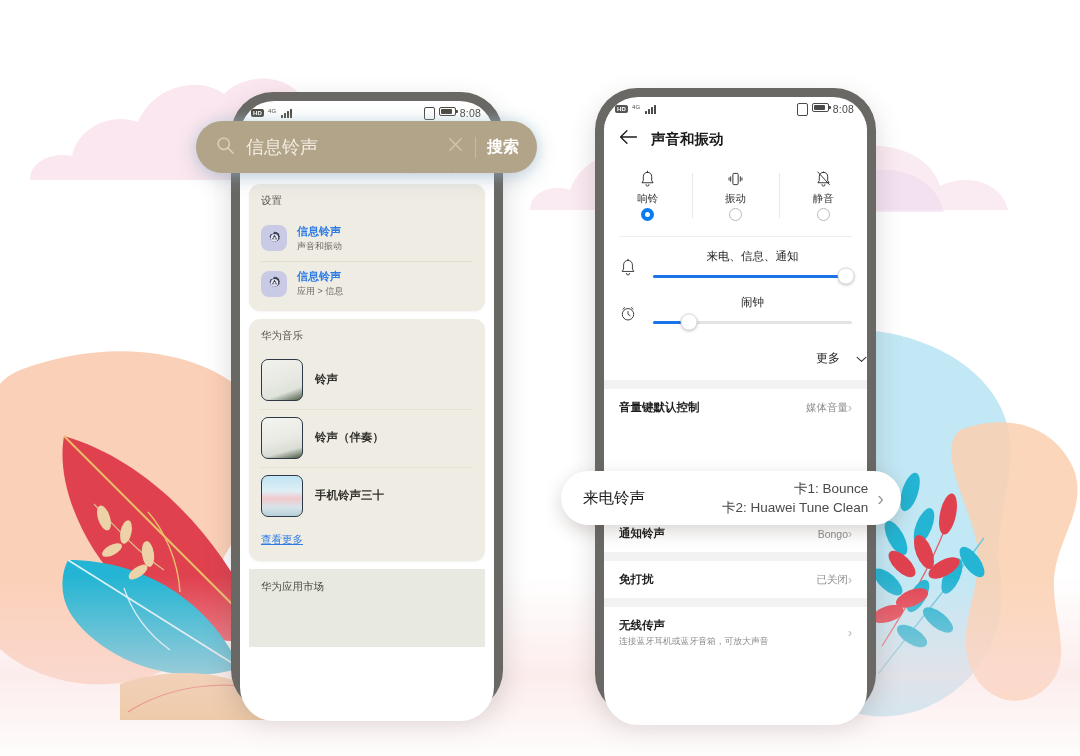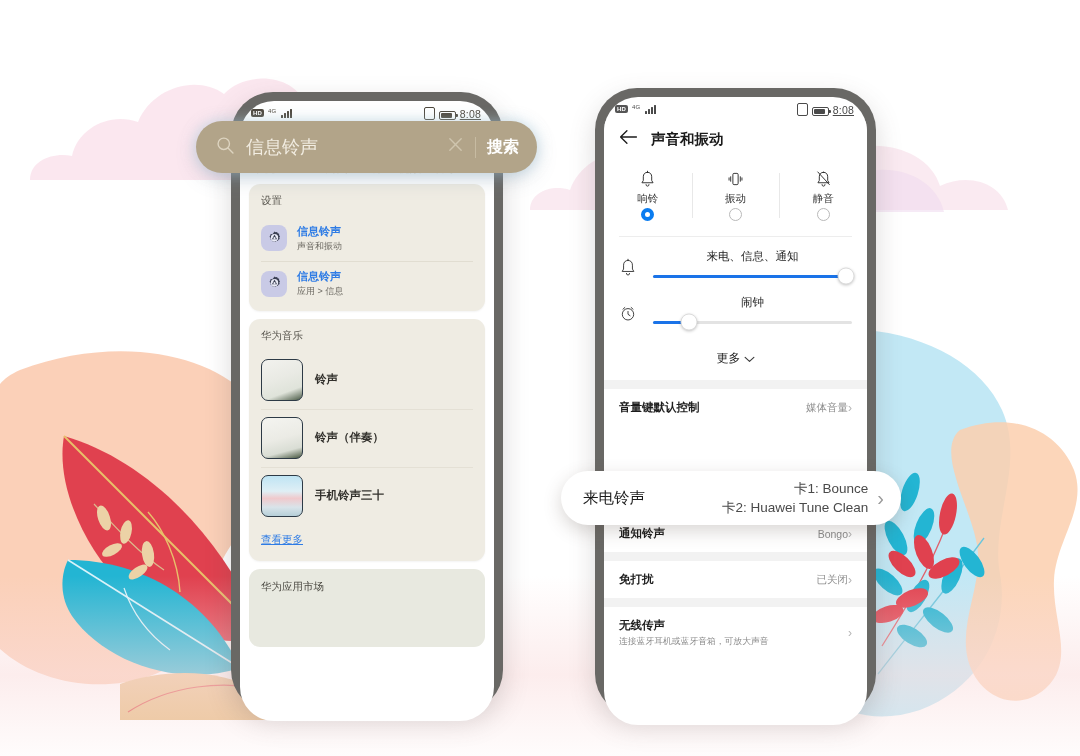--- a/index.html
+++ b/index.html
@@ -33,21 +33,21 @@
   }
   .phone.left{left:231px;top:92px;width:272px;height:620px;}
   .phone.right{left:595px;top:88px;width:281px;height:628px;}
 
   
   .statusbar{
     height:24px;display:flex;align-items:center;justify-content:space-between;
     padding:0 13px 0 11px;font-size:10px;color:#4a4a4a;box-sizing:border-box;
   }
   .sb-left{display:flex;align-items:center;gap:4px;}
-  .sb-right{display:flex;align-items:flex-end;gap:4px;font-size:10.5px;letter-spacing:.2px;text-decoration:underline;}
+  .sb-right{display:flex;align-items:flex-start;gap:4px;font-size:10.5px;letter-spacing:.2px;}
   .hd-badge{
     background:#555;color:#fff;font-size:6px;font-weight:bold;border-radius:2px;
     padding:1px 2px;line-height:1;letter-spacing:.2px;
   }
   .net{display:flex;align-items:flex-end;gap:1px;height:10px;}
   .net i{display:block;width:2px;background:#4a4a4a;border-radius:.5px;}
   .net i:nth-child(1){height:3px}.net i:nth-child(2){height:5px}
   .net i:nth-child(3){height:7px}.net i:nth-child(4){height:9px}
   .g4{font-size:6px;line-height:1;margin-right:1px;align-self:flex-start;}
   .vib-ico{width:9px;height:11px;border:1.3px solid #4a4a4a;border-radius:2px;}
@@ -99,21 +99,21 @@
   .thumb{width:42px;height:42px;border-radius:7px;flex:none;border:1.5px solid #2d3a46;box-sizing:border-box;overflow:hidden;}
   .thumb.a{background:linear-gradient(160deg,#f2f2ee 0%,#e9eae4 45%,#dfe3da 75%,#4a5a46 100%);}
   .thumb.b{background:linear-gradient(165deg,#f4f4f0 0%,#ebebe5 50%,#d9ddd4 78%,#46563f 100%);}
   .thumb.c{background:linear-gradient(180deg,#bfe4f3 0%,#dfeff5 38%,#f0c9cc 56%,#d9e4ea 78%,#b6cfd8 100%);}
   .song-name{font-size:11.5px;color:#32302c;font-weight:bold;}
   .more-link{
     font-size:10.5px;color:#2f7ce5;text-decoration:underline;
     padding:8px 0 10px;display:inline-block;
   }
   .market-card{
-    background:#e8e9e0;border-radius:11px;margin:0 0 0 0;padding:11px 12px;height:78px;
+    background:#e8e9e0;border-radius:1px;margin:0 0 0 0;padding:11px 12px;height:78px;
     box-sizing:border-box;
   }
   .market-card .card-title{color:#4c4a43;font-size:10.5px;}
 
   
   .snd-screen{background:#fafafa;height:100%;display:flex;flex-direction:column;}
   .snd-head{display:flex;align-items:center;gap:13px;padding:8px 0 12px 15px;background:#fff;}
   .snd-head .title{font-size:14.5px;color:#1b1b1b;font-weight:bold;}
   .mode-block{background:#fff;display:flex;padding:9px 0 15px;}
   .mode{flex:1;display:flex;flex-direction:column;align-items:center;position:relative;}
@@ -130,21 +130,21 @@
   .slider-body{flex:1;}
   .slider-body .lbl{font-size:11.5px;color:#1d1d1d;margin-bottom:11px;text-align:center;}
   .track{position:relative;height:2.5px;background:#e3e3e3;border-radius:2px;}
   .track .fill{position:absolute;left:0;top:0;bottom:0;background:#1a73e8;border-radius:2px;}
   .track .knob{
     position:absolute;top:50%;width:15px;height:15px;border-radius:50%;background:#fff;
     border:1px solid #dcdcdc;box-shadow:0 1px 3px rgba(0,0,0,.22);transform:translate(-50%,-50%);
   }
   .more-toggle{
     text-align:center;font-size:12px;color:#232323;padding:5px 0 13px;background:#fff;
-    display:flex;align-items:center;justify-content:center;gap:3px;
+    display:flex;align-items:center;justify-content:flex-end;gap:16px;
   }
   .gapbar{height:9px;background:#f2f2f2;}
   .list{background:#fff;}
   .li{
     display:flex;align-items:center;justify-content:space-between;
     padding:11px 15px;position:relative;
   }
   .li + .li::before{content:"";position:absolute;left:15px;right:15px;top:0;height:1px;background:#ededed;}
   .li .name{font-size:11.5px;color:#1c1c1c;font-weight:bold;}
   .li .sub{font-size:8.8px;color:#8c8c8c;margin-top:3px;}

